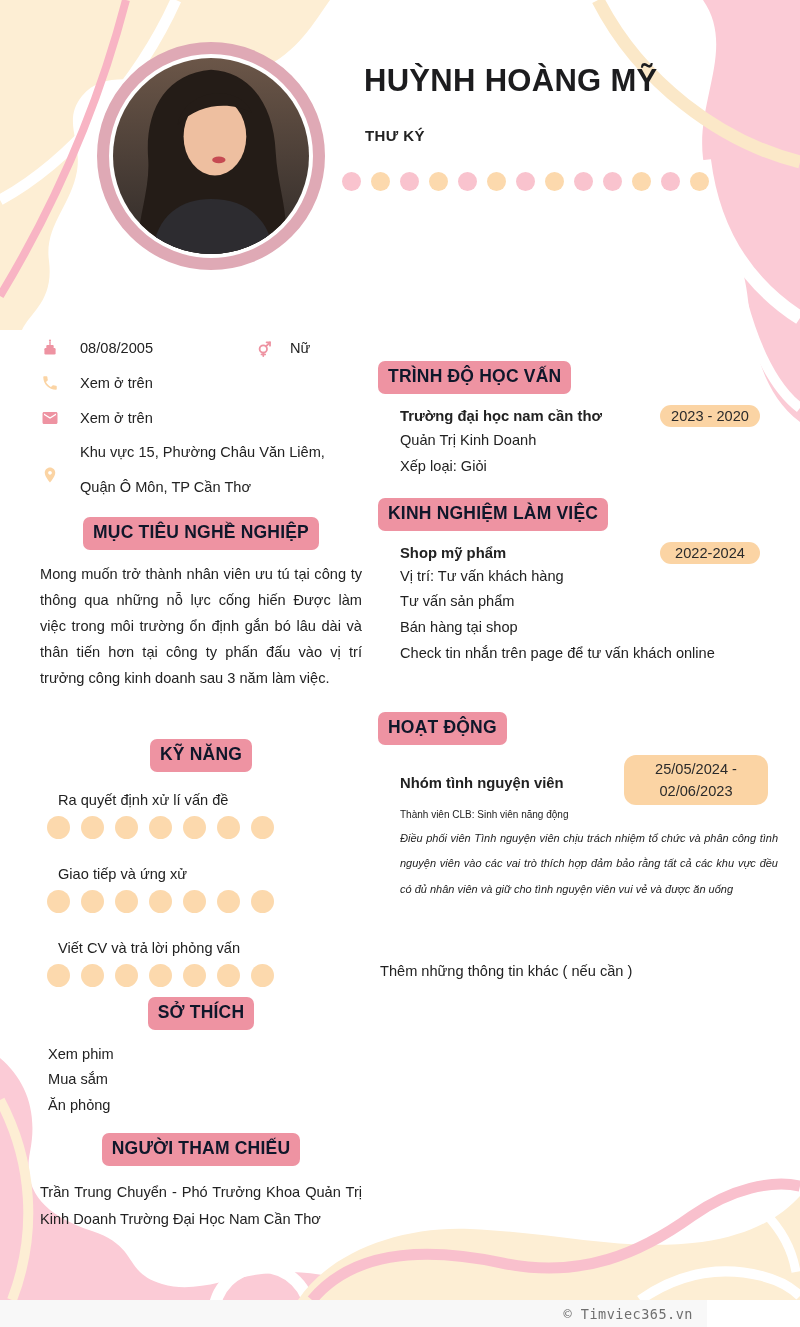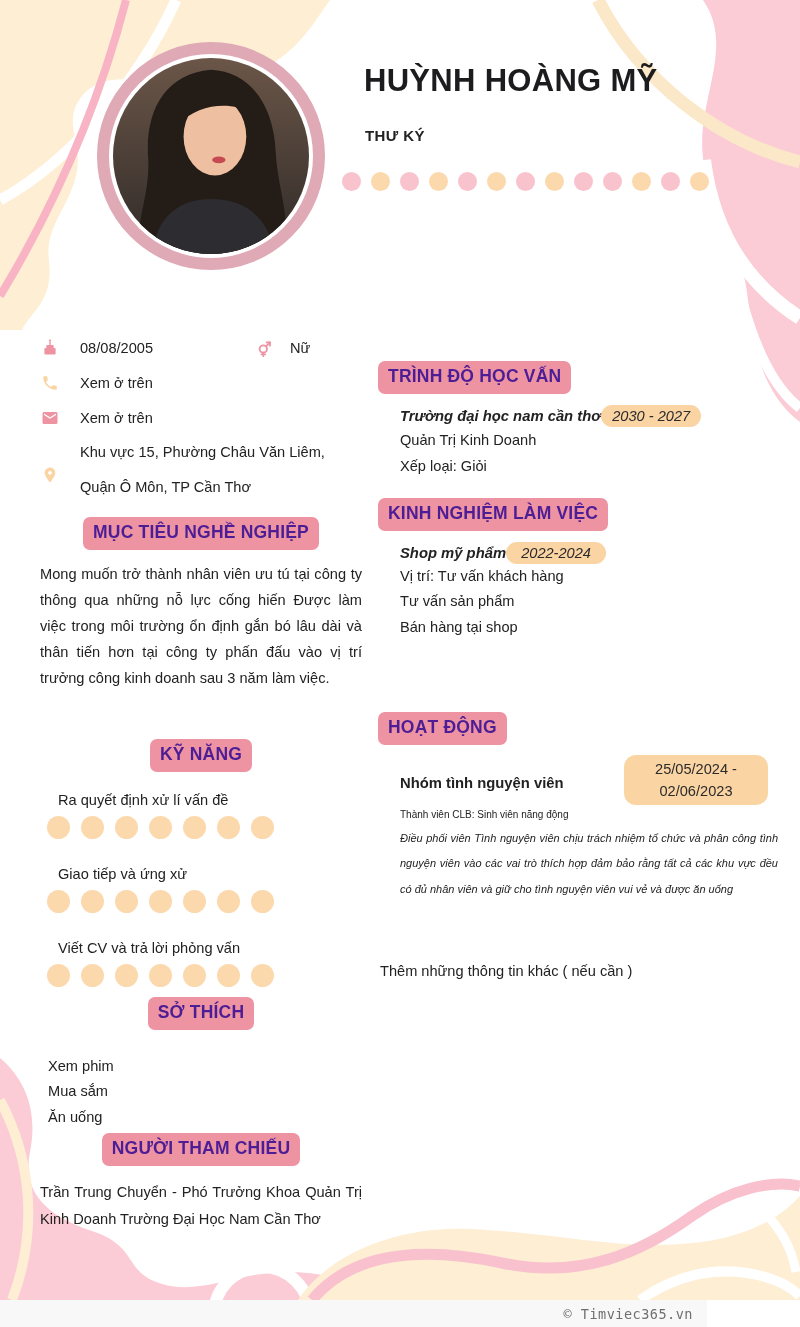--- a/index.html
+++ b/index.html
@@ -32,45 +32,45 @@
   .crow .ic{width:20px;margin-right:20px;display:flex;align-items:center;justify-content:center;flex:0 0 20px;}
   .crow.addr{align-items:center;}
   .crow.addr .ic{margin-top:9px;}
   .addr-text{line-height:35px;}
   .gender-pair{position:absolute;left:215px;top:0;display:flex;align-items:center;min-height:35px;}
   .gender-pair .ic{margin-right:15px;}
   .icon-pink{fill:var(--accent-pink);} .icon-peach{fill:var(--accent-peach);}
   .stroke-pink{stroke:var(--accent-pink);fill:none;}
 
   
-  .sec-badge{display:inline-block;background:var(--accent-pink);color:#4c1d95;font-weight:bold;
+  .sec-badge{display:inline-block;background:var(--accent-pink);color:#0f172a;font-weight:bold;
     font-size:17.5px;line-height:1;padding:7px 10px 8px;border-radius:7px;letter-spacing:.2px;}
   .center{text-align:center;}
   .jtext{text-align:justify;font-size:14.6px;line-height:26.2px;}
 
   
   .objective{left:40px;top:517px;width:322px;}
   .objective p{margin:11px 0 0;}
   .skills{left:40px;top:739px;width:322px;}
   .skill{margin-top:27px;text-align:left;}
   .skill:first-of-type{margin-top:20px;}
   .slabel{font-size:14.6px;padding-left:18px;}
   .sdots{display:flex;gap:11px;margin-top:8px;padding-left:7px;}
   .sdot{width:23px;height:23px;border-radius:50%;background:var(--dot-peach);}
   .hobbies{left:40px;top:997px;width:322px;}
-  .hobbies ul{list-style:none;margin:24px 0 0;padding:0 0 0 8px;text-align:left;
+  .hobbies ul{list-style:none;margin:12px 0 0;padding:0 0 0 8px;text-align:left;
     font-size:14.6px;line-height:25.8px;}
   .references{left:40px;top:1133px;width:322px;}
   .references p{margin:13px 0 0;line-height:27.8px;}
 
   
   .rsec{left:378px;width:400px;}
   .edu{top:361px;} .exp{top:498px;} .act{top:712px;} .more{top:951px;}
   .rbody{padding-left:22px;font-size:14.6px;}
-  .entry-head{display:flex;justify-content:flex-start;align-items:center;margin-top:11px;padding-right:18px;font-style:italic;}
+  .entry-head{display:flex;justify-content:space-between;align-items:center;margin-top:11px;padding-right:18px;}
   .entry-title{font-weight:bold;font-size:14.8px;}
   .chip{background:var(--accent-peach);border-radius:13px;font-size:14.6px;color:#2b2b2b;
     width:100px;text-align:center;padding:3px 0;}
   .rline{line-height:26px;}
   .exp .rline{line-height:25.7px;}
   .act-head{position:relative;margin-top:8px;height:56px;}
   .act-title{position:absolute;left:22px;top:22px;font-weight:bold;font-size:14.8px;}
   .chip2{position:absolute;right:10px;top:2px;background:var(--accent-peach);border-radius:12px;
     font-size:14.6px;color:#2b2b2b;width:110px;text-align:center;padding:3px 17px;line-height:22px;}
   .act-member{padding-left:22px;font-size:10px;margin-top:0;}
@@ -237,51 +237,52 @@
           <span class="sdot"></span>
         </div>
     </div>
   </div>
 
   <div class="abs hobbies center">
     <span class="sec-badge">SỞ THÍCH</span>
     <ul>
       <li>Xem phim</li>
       <li>Mua sắm</li>
-      <li>Ăn uống</li>
+      <li>Ăn phỏng</li>
     </ul>
   </div>
 
   <div class="abs references center">
     <span class="sec-badge">NGƯỜI THAM CHIẾU</span>
     <p class="jtext">Trần Trung Chuyển - Phó Trưởng Khoa Quản Trị Kinh Doanh Trường Đại Học Nam Cần Thơ</p>
   </div>
 
   <div class="abs rsec edu">
     <span class="sec-badge">TRÌNH ĐỘ HỌC VẤN</span>
     <div class="rbody">
       <div class="entry-head">
         <span class="entry-title">Trường đại học nam cần thơ</span>
-        <span class="chip">2030 - 2027</span>
+        <span class="chip">2023 - 2020</span>
       </div>
       <div class="rline">Quản Trị Kinh Doanh</div>
       <div class="rline">Xếp loại: Giỏi</div>
     </div>
   </div>
 
   <div class="abs rsec exp">
     <span class="sec-badge">KINH NGHIỆM LÀM VIỆC</span>
     <div class="rbody">
       <div class="entry-head">
         <span class="entry-title">Shop mỹ phẩm</span>
         <span class="chip">2022-2024</span>
       </div>
       <div class="rline">Vị trí: Tư vấn khách hàng</div>
       <div class="rline">Tư vấn sản phẩm</div>
       <div class="rline">Bán hàng tại shop</div>
+      <div class="rline">Check tin nhắn trên page để tư vấn khách online</div>
     </div>
   </div>
 
   <div class="abs rsec act">
     <span class="sec-badge">HOẠT ĐỘNG</span>
     <div class="act-head">
       <span class="act-title">Nhóm tình nguyện viên</span>
       <span class="chip2">
         <span>25/05/2024 -</span><br>
         <span>02/06/2023</span>

